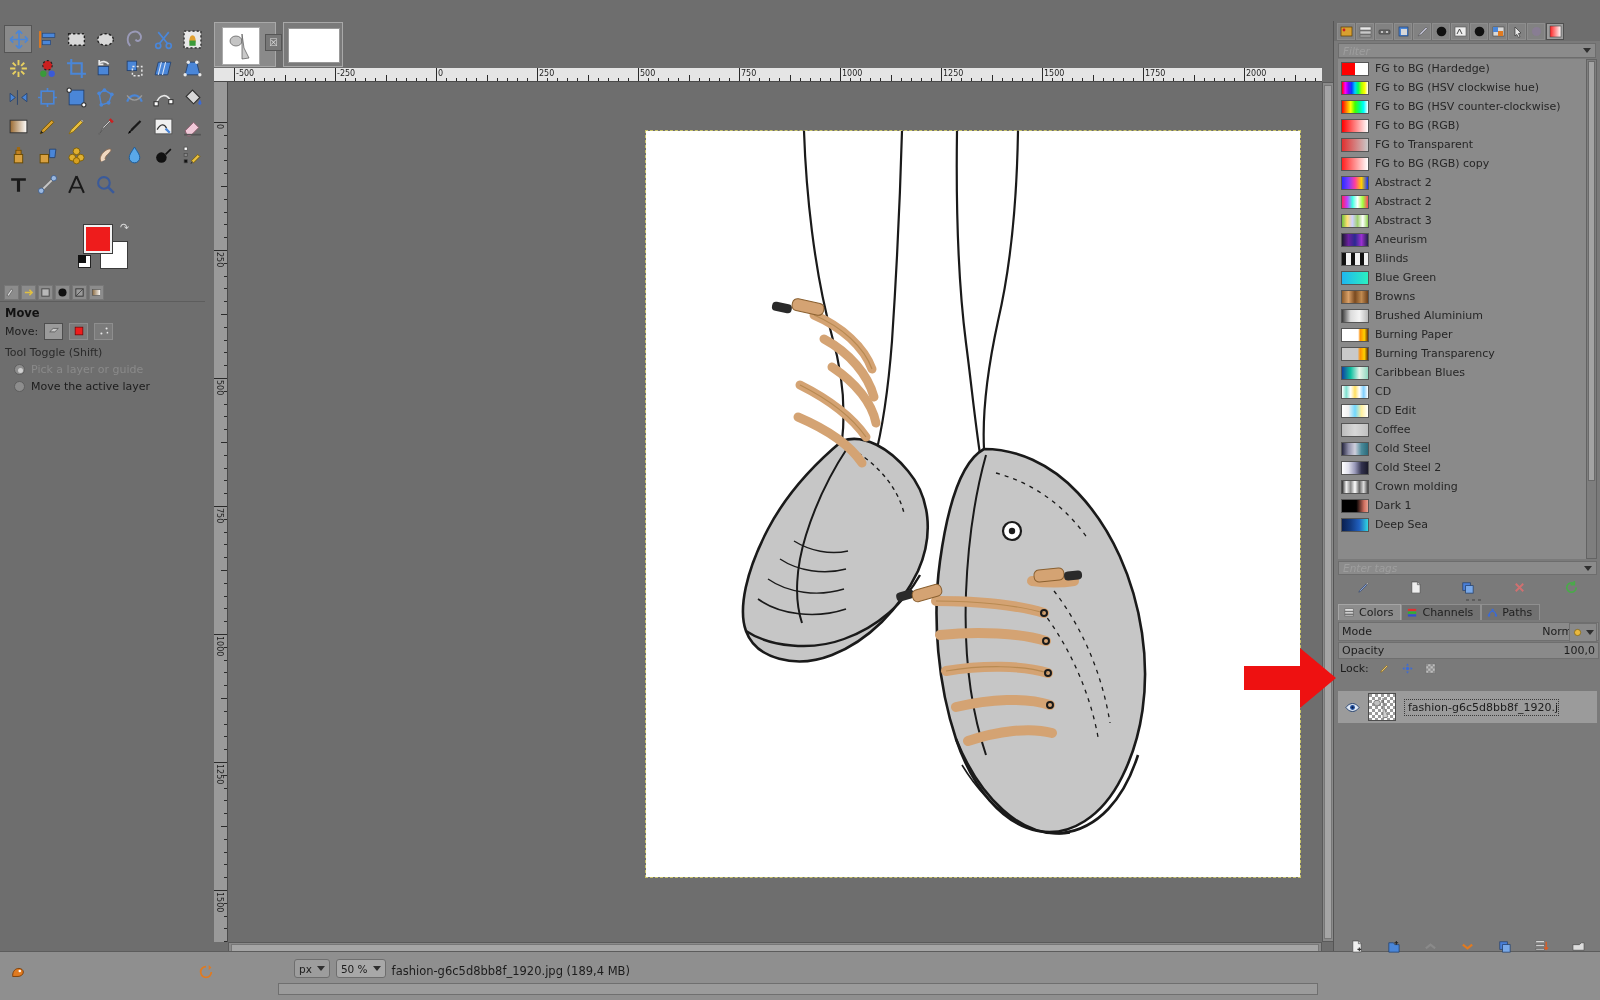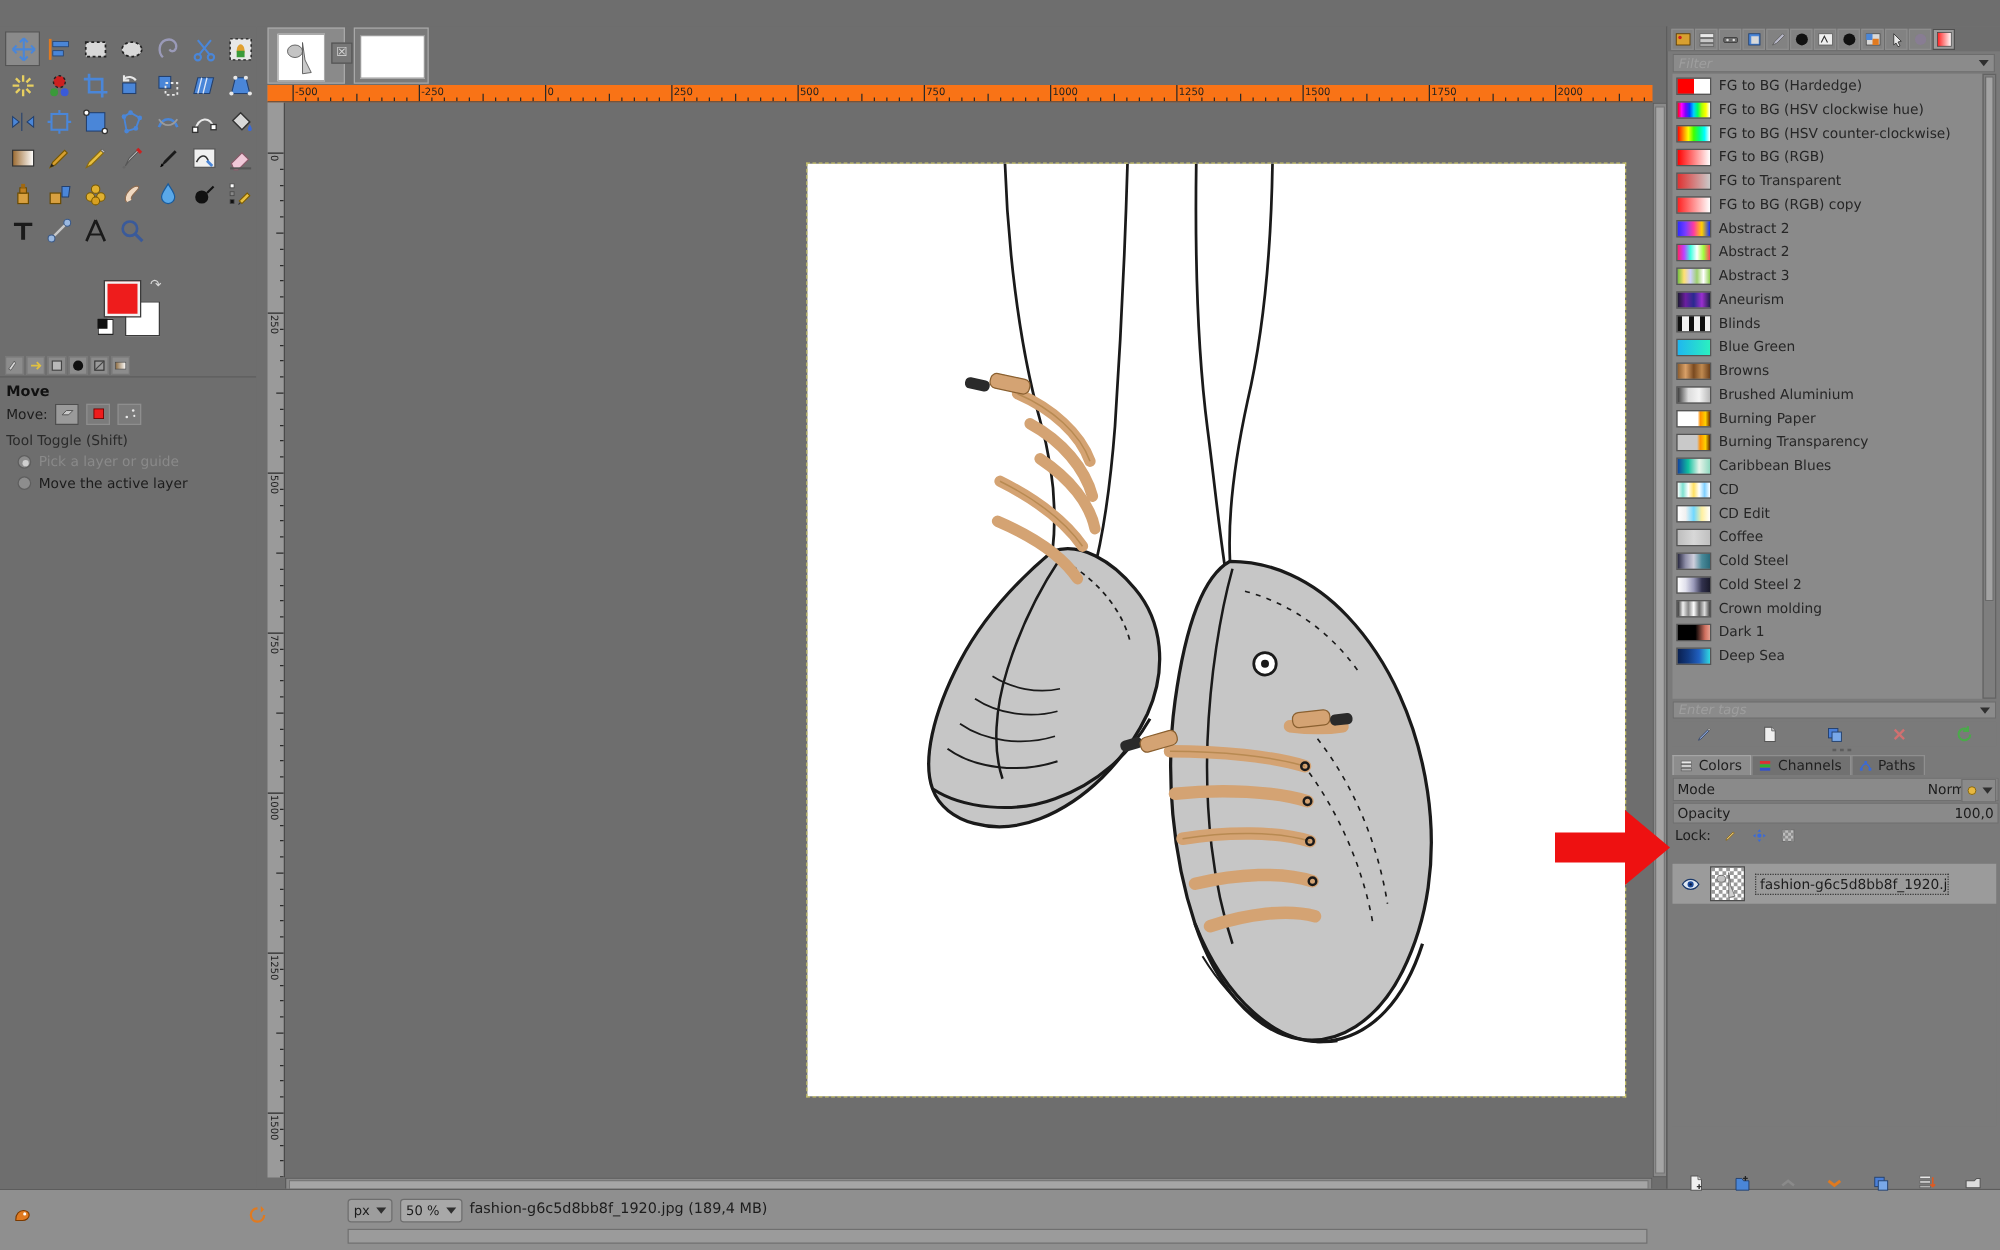--- a/index.html
+++ b/index.html
@@ -66,21 +66,21 @@
   #tab1 .thumb { position:absolute; left:7px; top:4px; width:38px; height:38px;
      background:#fff; border:1px solid #aaa; overflow:hidden; }
   #tab1closer { position:absolute; left:50px; top:11px; width:17px; height:17px;
      background:#777; border:1px solid #555; display:flex;align-items:center;
      justify-content:center; font-size:10px; color:#ddd; }
   #tab2 { left:78px; width:60px; background:#7a7a7a; }
   #tab2 .thumb { position:absolute; left:4px; top:5px; width:52px; height:35px;
      background:#fff; border:1px solid #999; }
 
   #ruler-h { position:absolute; left:9px; top:47px; width:1108px; height:14px;
-    background:#f97316; border-bottom:1px solid #4a4a4a; overflow:hidden;text-align:center; }
+    background:#e5e5e5; border-bottom:1px solid #4a4a4a; overflow:hidden;text-align:center; }
   #ruler-v { position:absolute; left:9px; top:61px; width:14px; height:860px;
     background:#9a9a9a; border-right:1px solid #4a4a4a; overflow:hidden; }
   .rt { position:absolute; font-size:8px; color:#1f1f1f; }
   .rtick { position:absolute; background:#2a2a2a; }
   #rulercorner { position:absolute; left:9px; top:47px; width:14px; height:14px;
     background:#8c8c8c; display:flex;align-items:center;justify-content:center; }
 
   #canvasarea { position:absolute; left:23px; top:61px; width:1094px; height:860px;
     background:#6e6e6e; overflow:hidden; }
   #canvas { position:absolute; left:418px; top:49px; width:654px; height:746px;
@@ -93,22 +93,22 @@
   #vscroll { position:absolute; left:1117px; top:61px; width:12px; height:860px;
     background:#8a8a8a; border:1px solid #5a5a5a; }
   #vscroll .thumbbar { position:absolute; left:1px; top:2px; width:8px; height:854px;
     background:#a5a5a5; border:1px solid #777; }
 
   
   #statusbar { position:absolute; left:0; top:951px; width:1600px; height:49px;
     background:#8f8f8f; border-top:1px solid #5c5c5c; }
   #sb-left { position:absolute; left:8px; top:10px; display:flex; gap:10px; }
   .sbicon { width:20px; height:20px; display:flex; align-items:center; justify-content:center; }
-  #sb-center { position:absolute; left:278px; top:7px; display:flex;
-    align-items:flex-start; gap:6px; }
+  #sb-center { position:absolute; left:294px; top:7px; display:flex;
+    align-items:flex-end; gap:6px; }
   .combo { height:19px; background:#9d9d9d; border:1px solid #6e6e6e; border-radius:3px;
     display:flex; align-items:center; padding:0 4px; gap:5px; font-size:10.5px; }
   .caret { width:0;height:0;border-left:4px solid transparent;
     border-right:4px solid transparent;border-top:5px solid #2f2f2f; }
   #sb-file { font-size:11.5px; color:#1c1c1c; }
   #sb-progress { position:absolute; left:278px; top:31px; width:1040px; height:12px;
     background:#9b9b9b; border:1px solid #6f6f6f; }
 
   
   #dock { position:absolute; left:1333px; top:21px; width:267px; height:930px;

